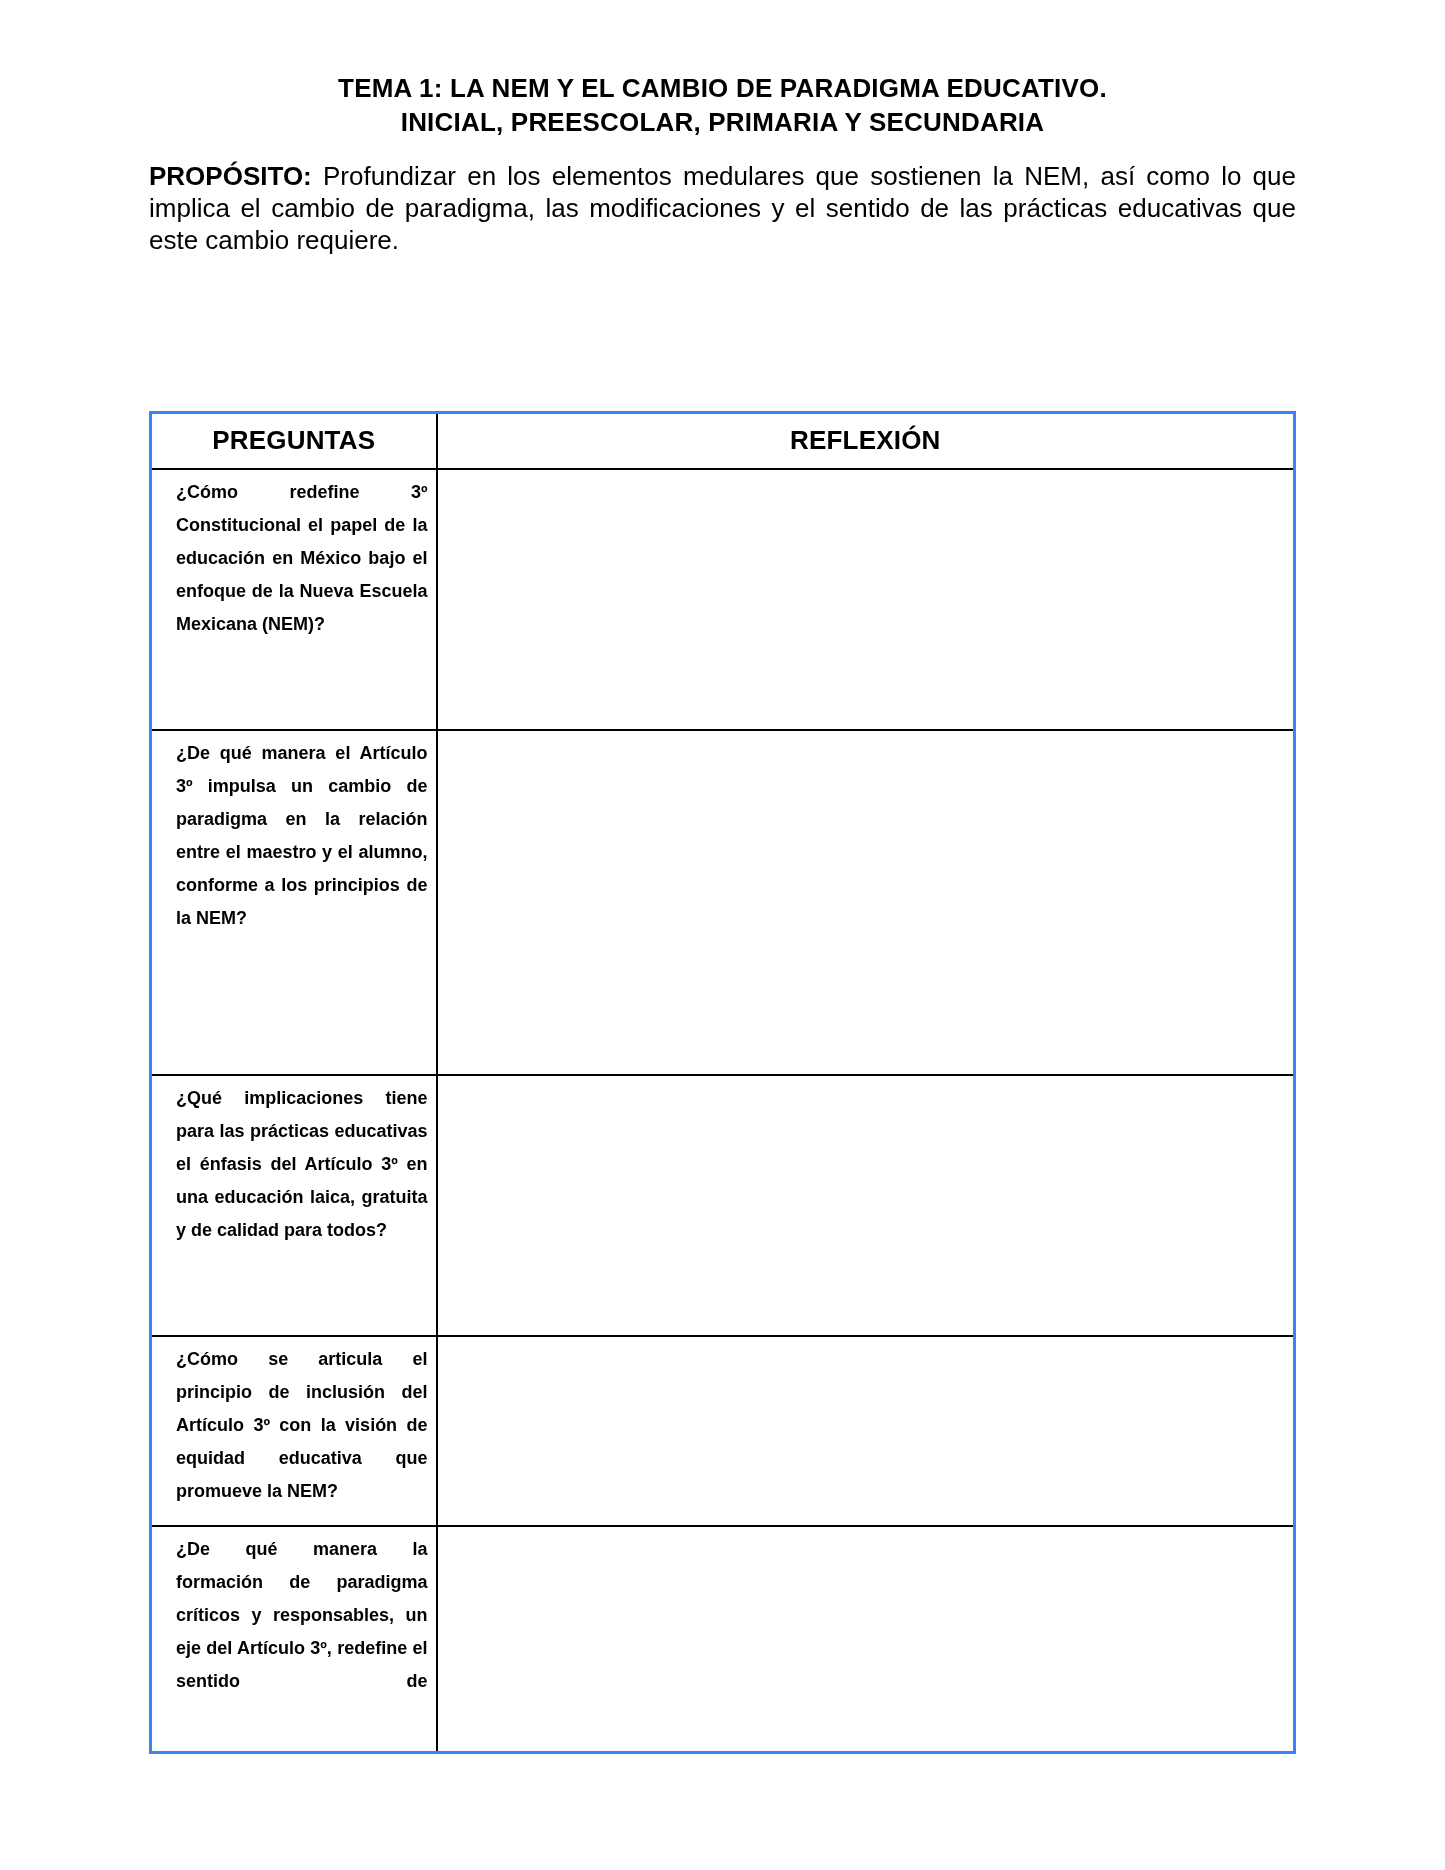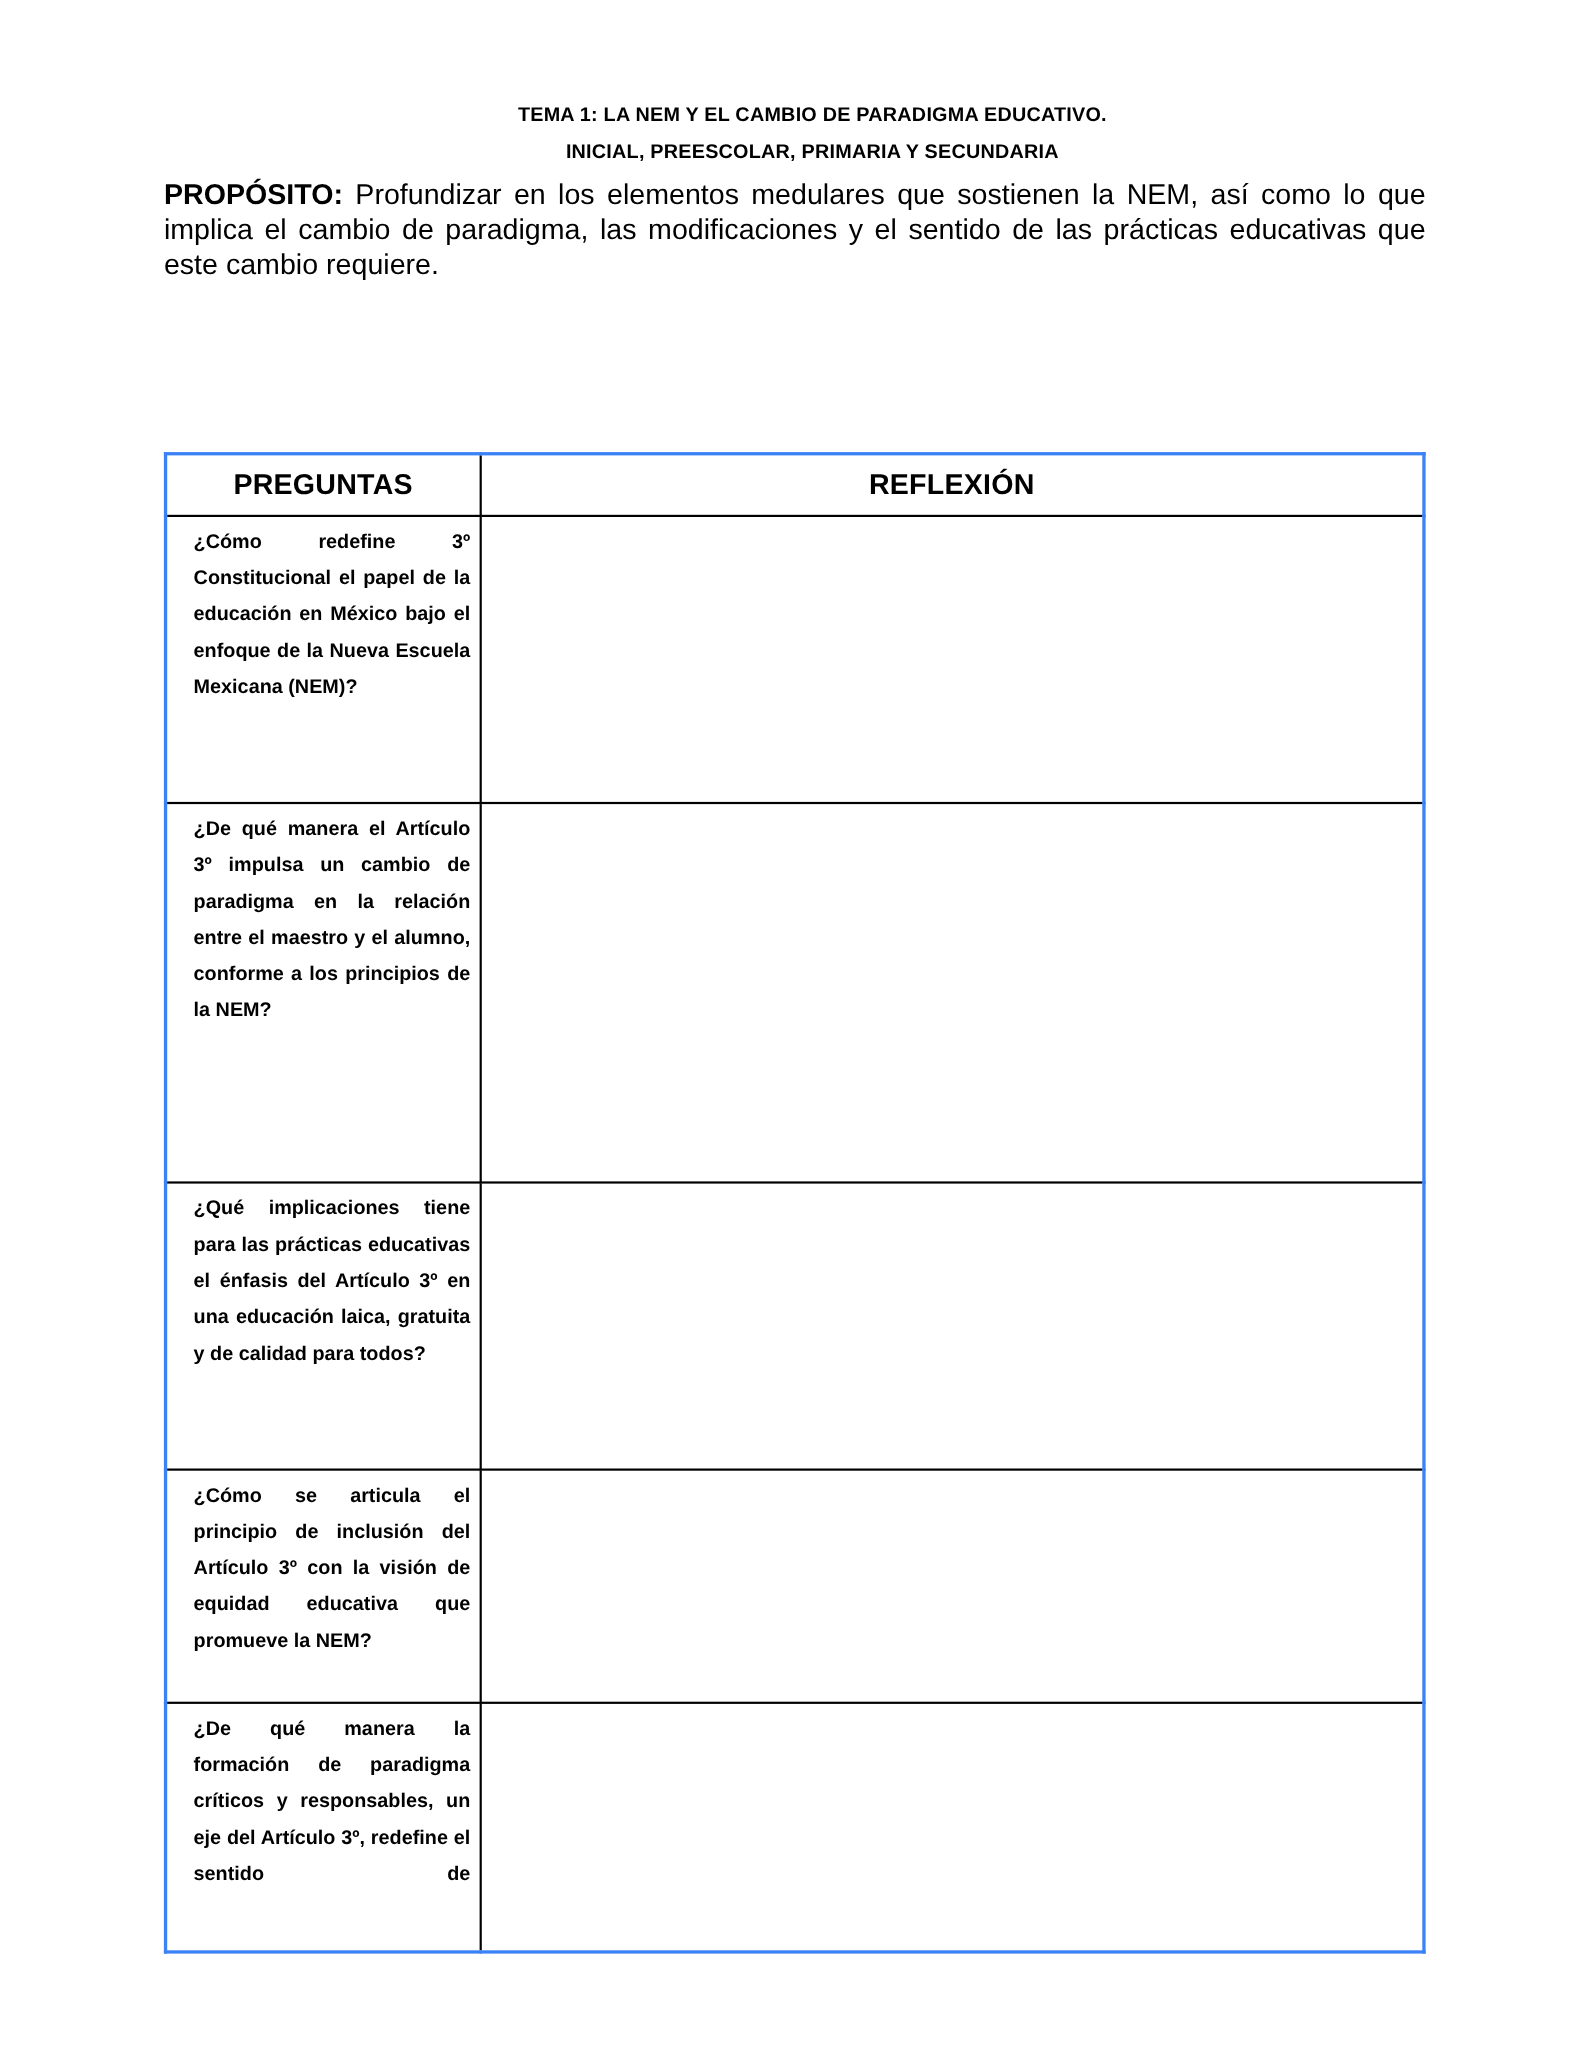--- a/index.html
+++ b/index.html
@@ -14,22 +14,22 @@
     background: #ffffff;
     color: #000000;
     font-family: "Liberation Sans", "DejaVu Sans", sans-serif;
     overflow: hidden;
   }
   .doc-title {
     position: absolute;
     top: 71px;
     left: 149px;
     width: 1147px;
-    margin: 16px;
-    font-size: 18px;
+    margin: 0;
+    font-size: 26px;
     font-weight: 700;
     line-height: 34px;
     text-align: center;
     letter-spacing: 0.2px;
   }
   .doc-title .tline { display: block; }
   .para {
     position: absolute;
     left: 149px;
     width: 1147px;
@@ -112,21 +112,21 @@
         <td class="r"></td>
       </tr>
       <tr style="height:345px">
         <td class="q">¿De qué manera el Artículo 3º impulsa un cambio de paradigma en la relación entre el maestro y el alumno, conforme a los principios de la NEM?</td>
         <td class="r"></td>
       </tr>
       <tr style="height:261px">
         <td class="q">¿Qué implicaciones tiene para las prácticas educativas el énfasis del Artículo 3º en una educación laica, gratuita y de calidad para todos?</td>
         <td class="r"></td>
       </tr>
-      <tr style="height:212px">
+      <tr style="height:190px">
         <td class="q">¿Cómo se articula el principio de inclusión del Artículo 3º con la visión de equidad educativa que promueve la NEM?</td>
         <td class="r"></td>
       </tr>
       <tr style="height:227px">
         <td class="q continued">¿De qué manera la formación de paradigma críticos y responsables, un eje del Artículo 3º, redefine el sentido de</td>
         <td class="r"></td>
       </tr>
     </tbody>
   </table>
 

